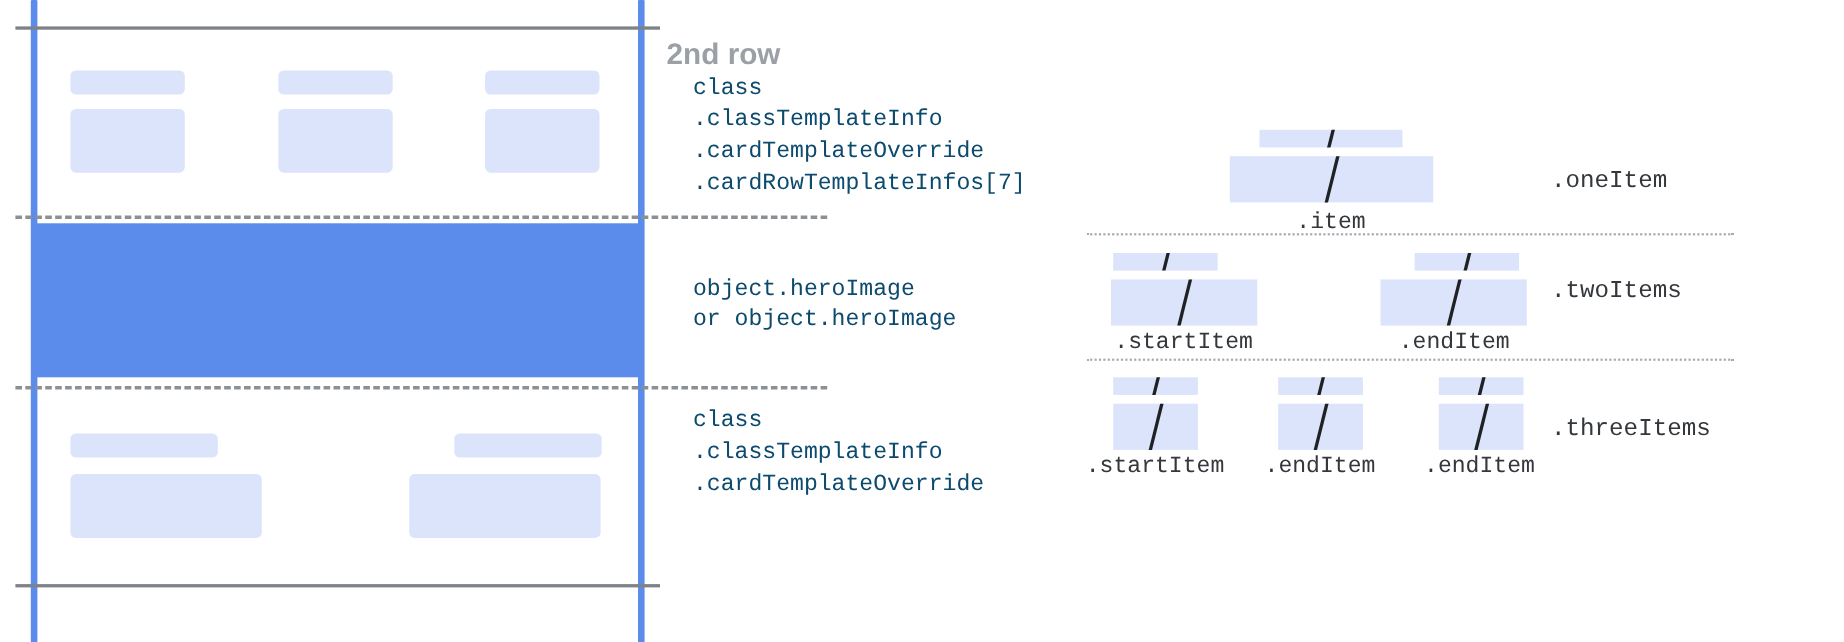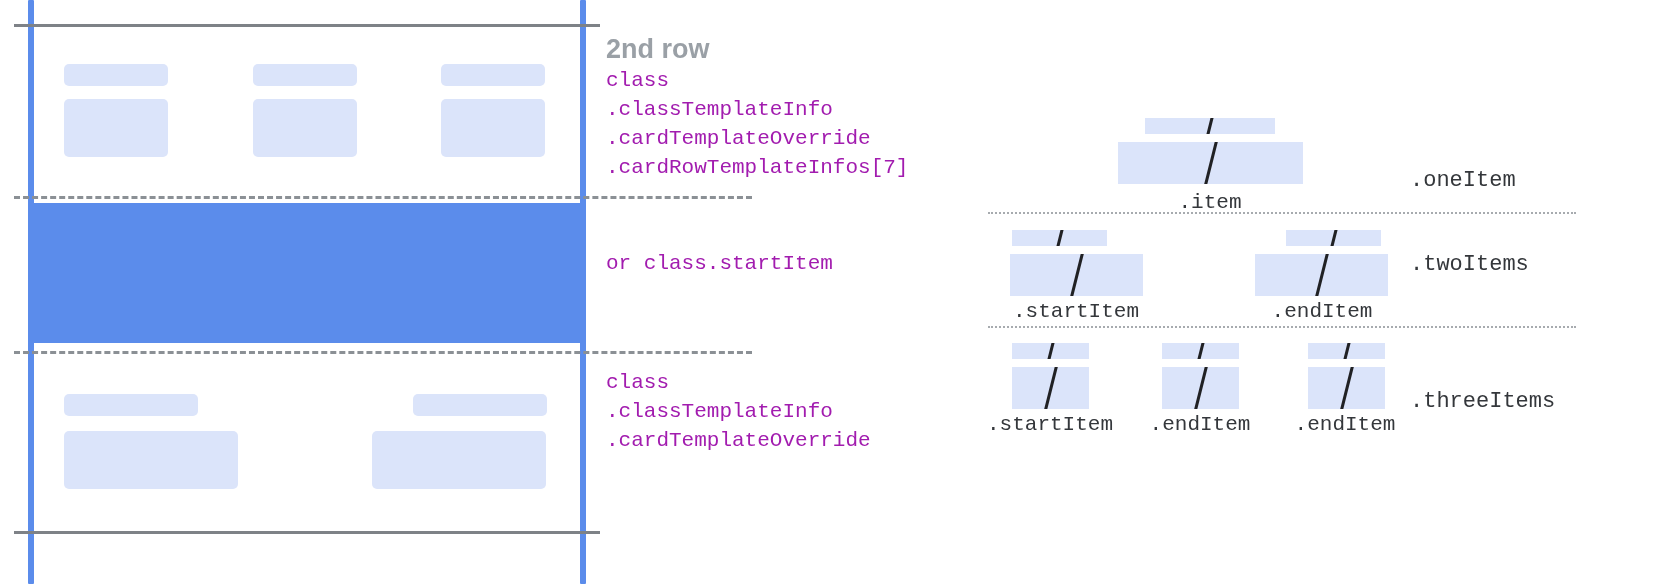--- a/index.html
+++ b/index.html
@@ -78,23 +78,24 @@
     font-family: "Liberation Sans", sans-serif;
     font-size: 27px;
     font-weight: bold;
     color: #9aa0a6;
     line-height: 34px;
     white-space: pre;
   }
   .ann .code-line {
     font-family: "Liberation Mono", monospace;
     font-size: 21px;
-    color: #a21caf;
+    color: #0c4a6e;
     line-height: 29px;
     white-space: pre;
+    margin-left: 24px;
   }
   .ann.mid .code-line { line-height: 27px; }
 
   
   .items-area { position: absolute; left: 940px; top: 0; width: 736px; height: 584px; }
 
   .item-dash {
     position: absolute;
     height: 0;
     border-top: 2px dotted #a7abaf;
@@ -168,40 +169,41 @@
 
   <div class="ann" style="left:606px; top:32px;">
     <div class="ann-title">2nd row</div>
     <div class="code-line">class</div>
     <div class="code-line">.classTemplateInfo</div>
     <div class="code-line">.cardTemplateOverride</div>
     <div class="code-line">.cardRowTemplateInfos[7]</div>
   </div>
 
   <div class="ann mid" style="left:606px; top:250px;">
-    <div class="code-line">or class.startItem</div>
+    <div class="code-line">object.heroImage</div>
+    <div class="code-line">or object.heroImage</div>
   </div>
 
   <div class="ann" style="left:606px; top:368px;">
     <div class="code-line">class</div>
     <div class="code-line">.classTemplateInfo</div>
     <div class="code-line">.cardTemplateOverride</div>
   </div>
 
   <div class="items-area" id="items-area">
       <div class="item-dash" style="left: 48px; top: 212px; width: 588px;"></div>
       <div class="item-dash" style="left: 48px; top: 326px; width: 588px;"></div>
       <div class="thumb small" style="left: 205px; top: 118px; width: 130px; height: 16px;">
         <span class="slash" style="height: 26px;"></span>
       </div>
       <div class="thumb large" style="left: 178px; top: 142px; width: 185px; height: 42px;">
         <span class="slash" style="height: 52px;"></span>
       </div>
       <div class="caption" style="left: 200px; top: 190px; width: 140px; text-align: center;">.item</div>
-      <div class="group-label" style="left: 470px; top: 168px;">.oneItem</div>
+      <div class="group-label" style="left: 470px; top: 152px;">.oneItem</div>
       <div class="thumb small" style="left: 72px; top: 230px; width: 95px; height: 16px;">
         <span class="slash" style="height: 26px;"></span>
       </div>
       <div class="thumb large" style="left: 70px; top: 254px; width: 133px; height: 42px;">
         <span class="slash" style="height: 52px;"></span>
       </div>
       <div class="thumb small" style="left: 346px; top: 230px; width: 95px; height: 16px;">
         <span class="slash" style="height: 26px;"></span>
       </div>
       <div class="thumb large" style="left: 315px; top: 254px; width: 133px; height: 42px;">
@@ -224,16 +226,16 @@
       </div>
       <div class="thumb small" style="left: 368px; top: 343px; width: 77px; height: 16px;">
         <span class="slash" style="height: 26px;"></span>
       </div>
       <div class="thumb large" style="left: 368px; top: 367px; width: 77px; height: 42px;">
         <span class="slash" style="height: 52px;"></span>
       </div>
       <div class="caption" style="left: 40px; top: 412px; width: 140px; text-align: center;">.startItem</div>
       <div class="caption" style="left: 190px; top: 412px; width: 140px; text-align: center;">.endItem</div>
       <div class="caption" style="left: 335px; top: 412px; width: 140px; text-align: center;">.endItem</div>
-      <div class="group-label" style="left: 470px; top: 377px; margin-top: 12px;">.threeItems</div>
+      <div class="group-label" style="left: 470px; top: 377px;">.threeItems</div>
     </div>
 
 </div>
 
 </body></html>

